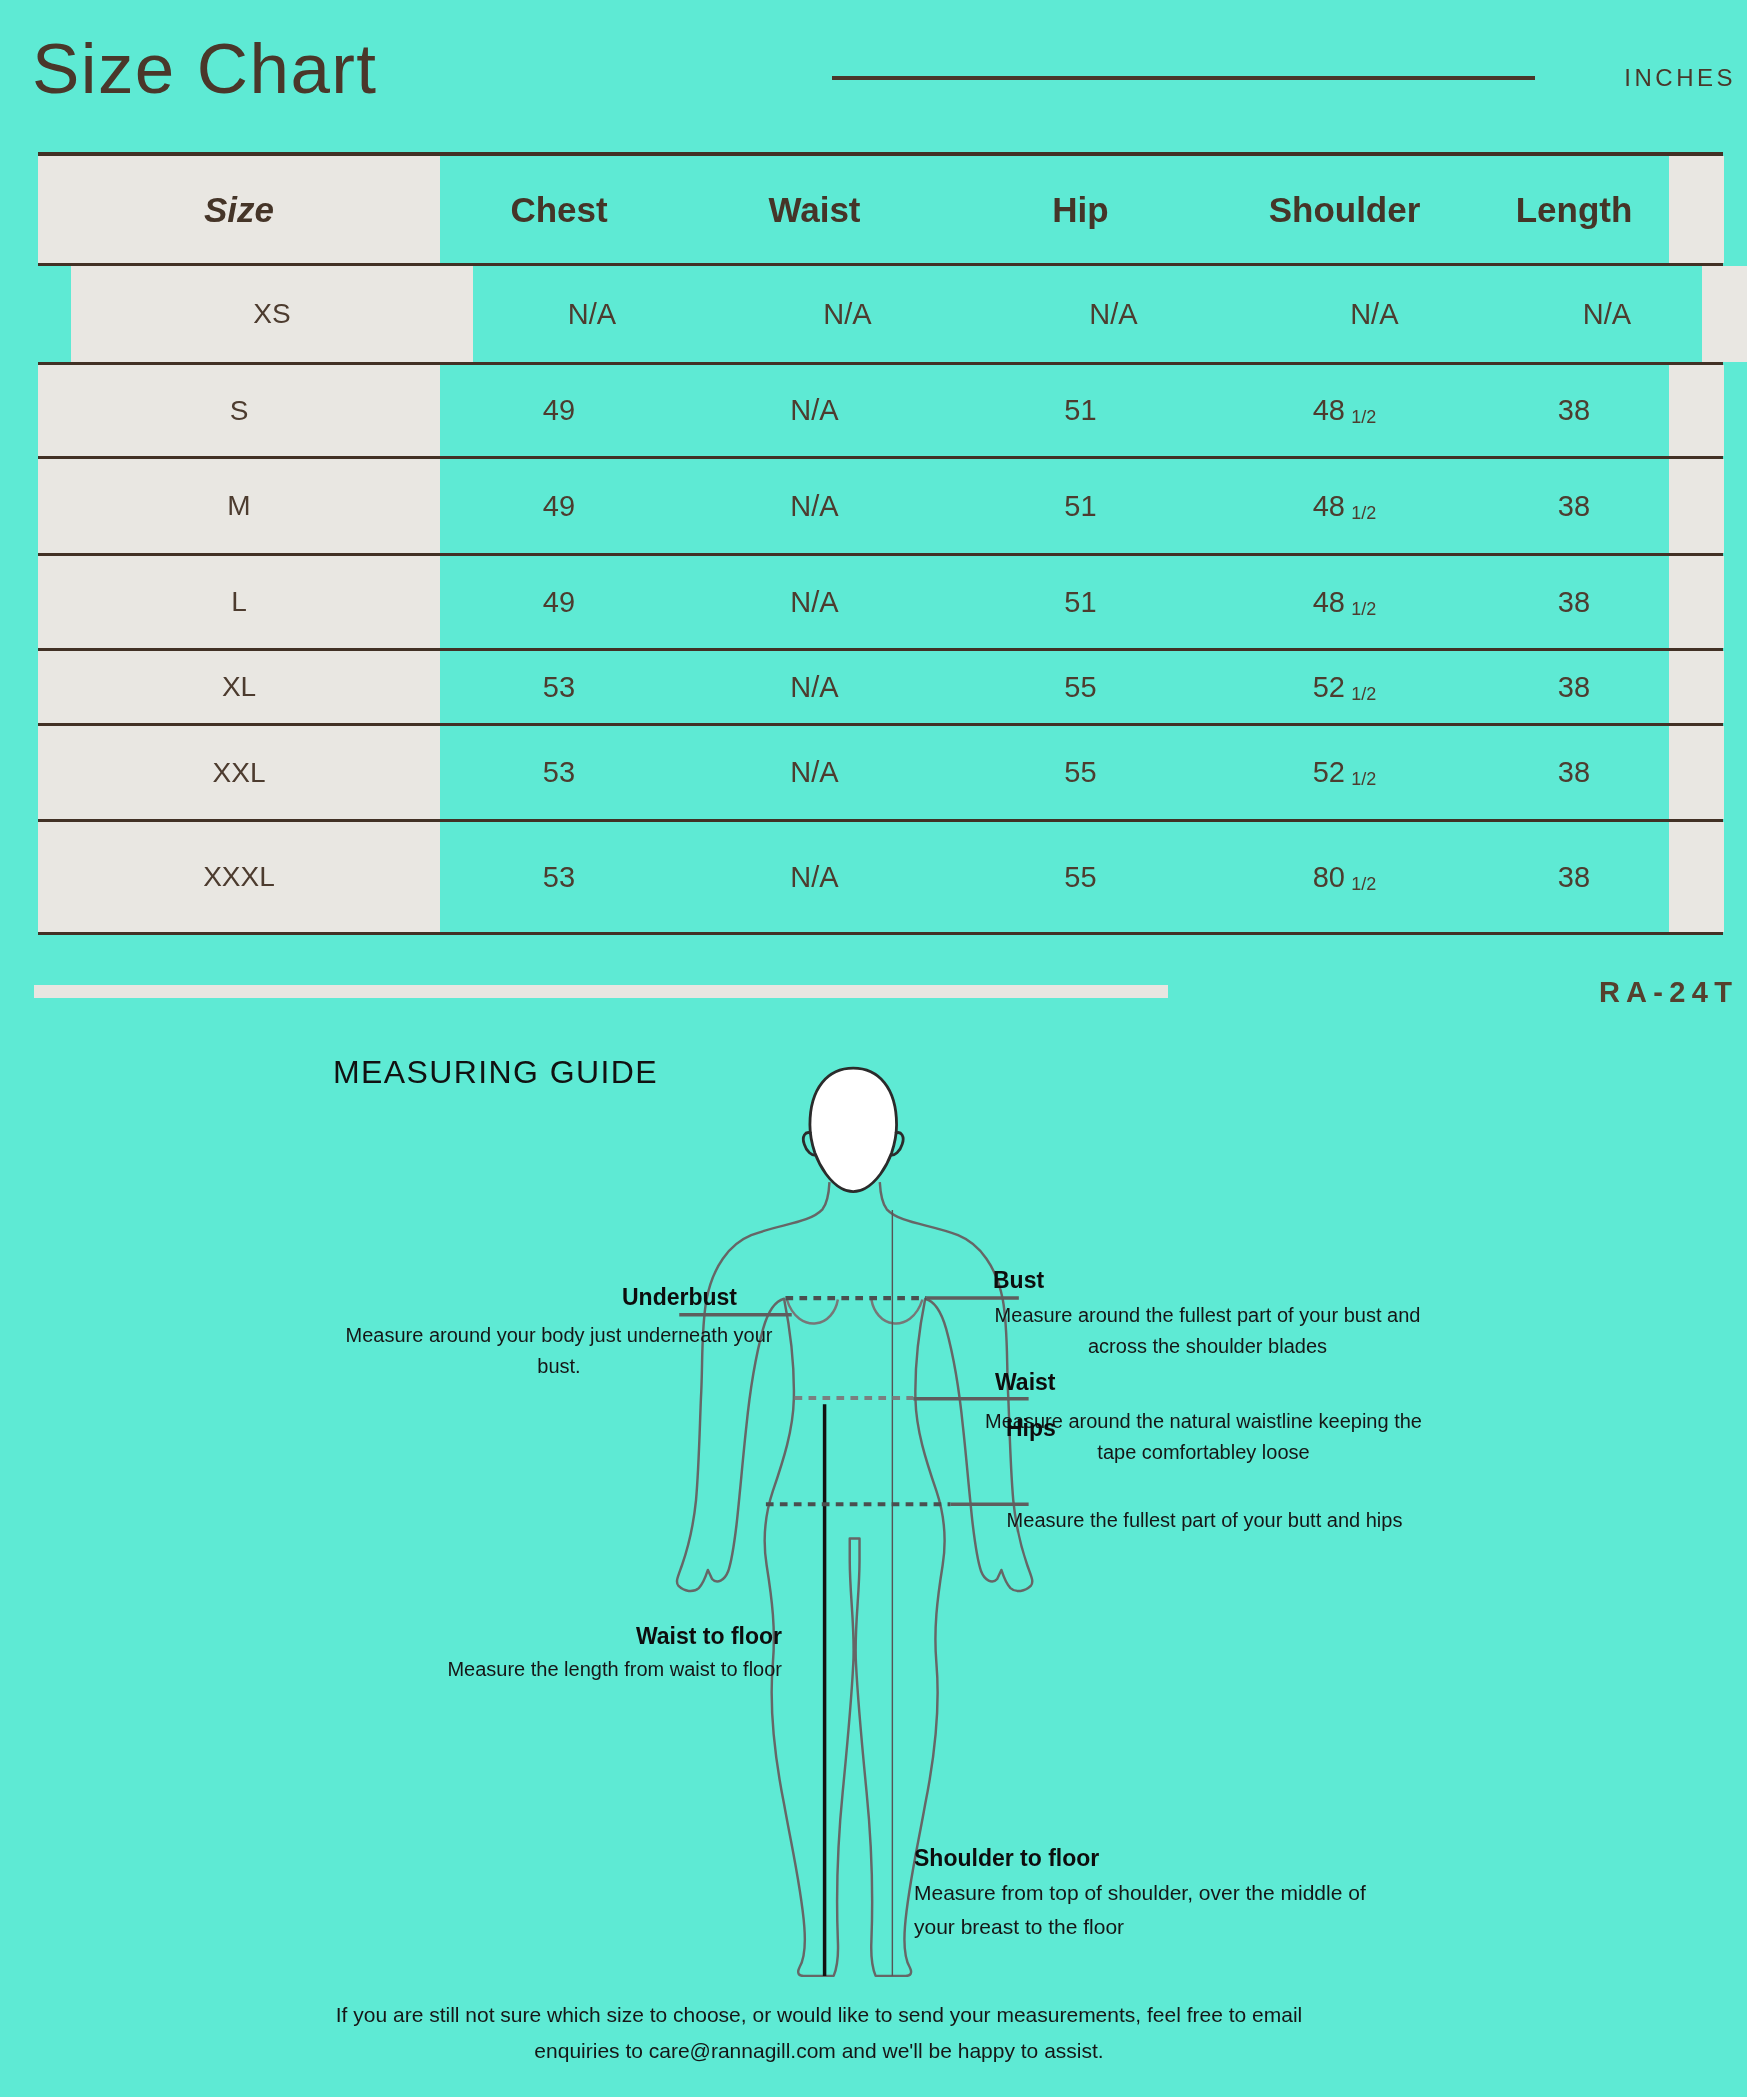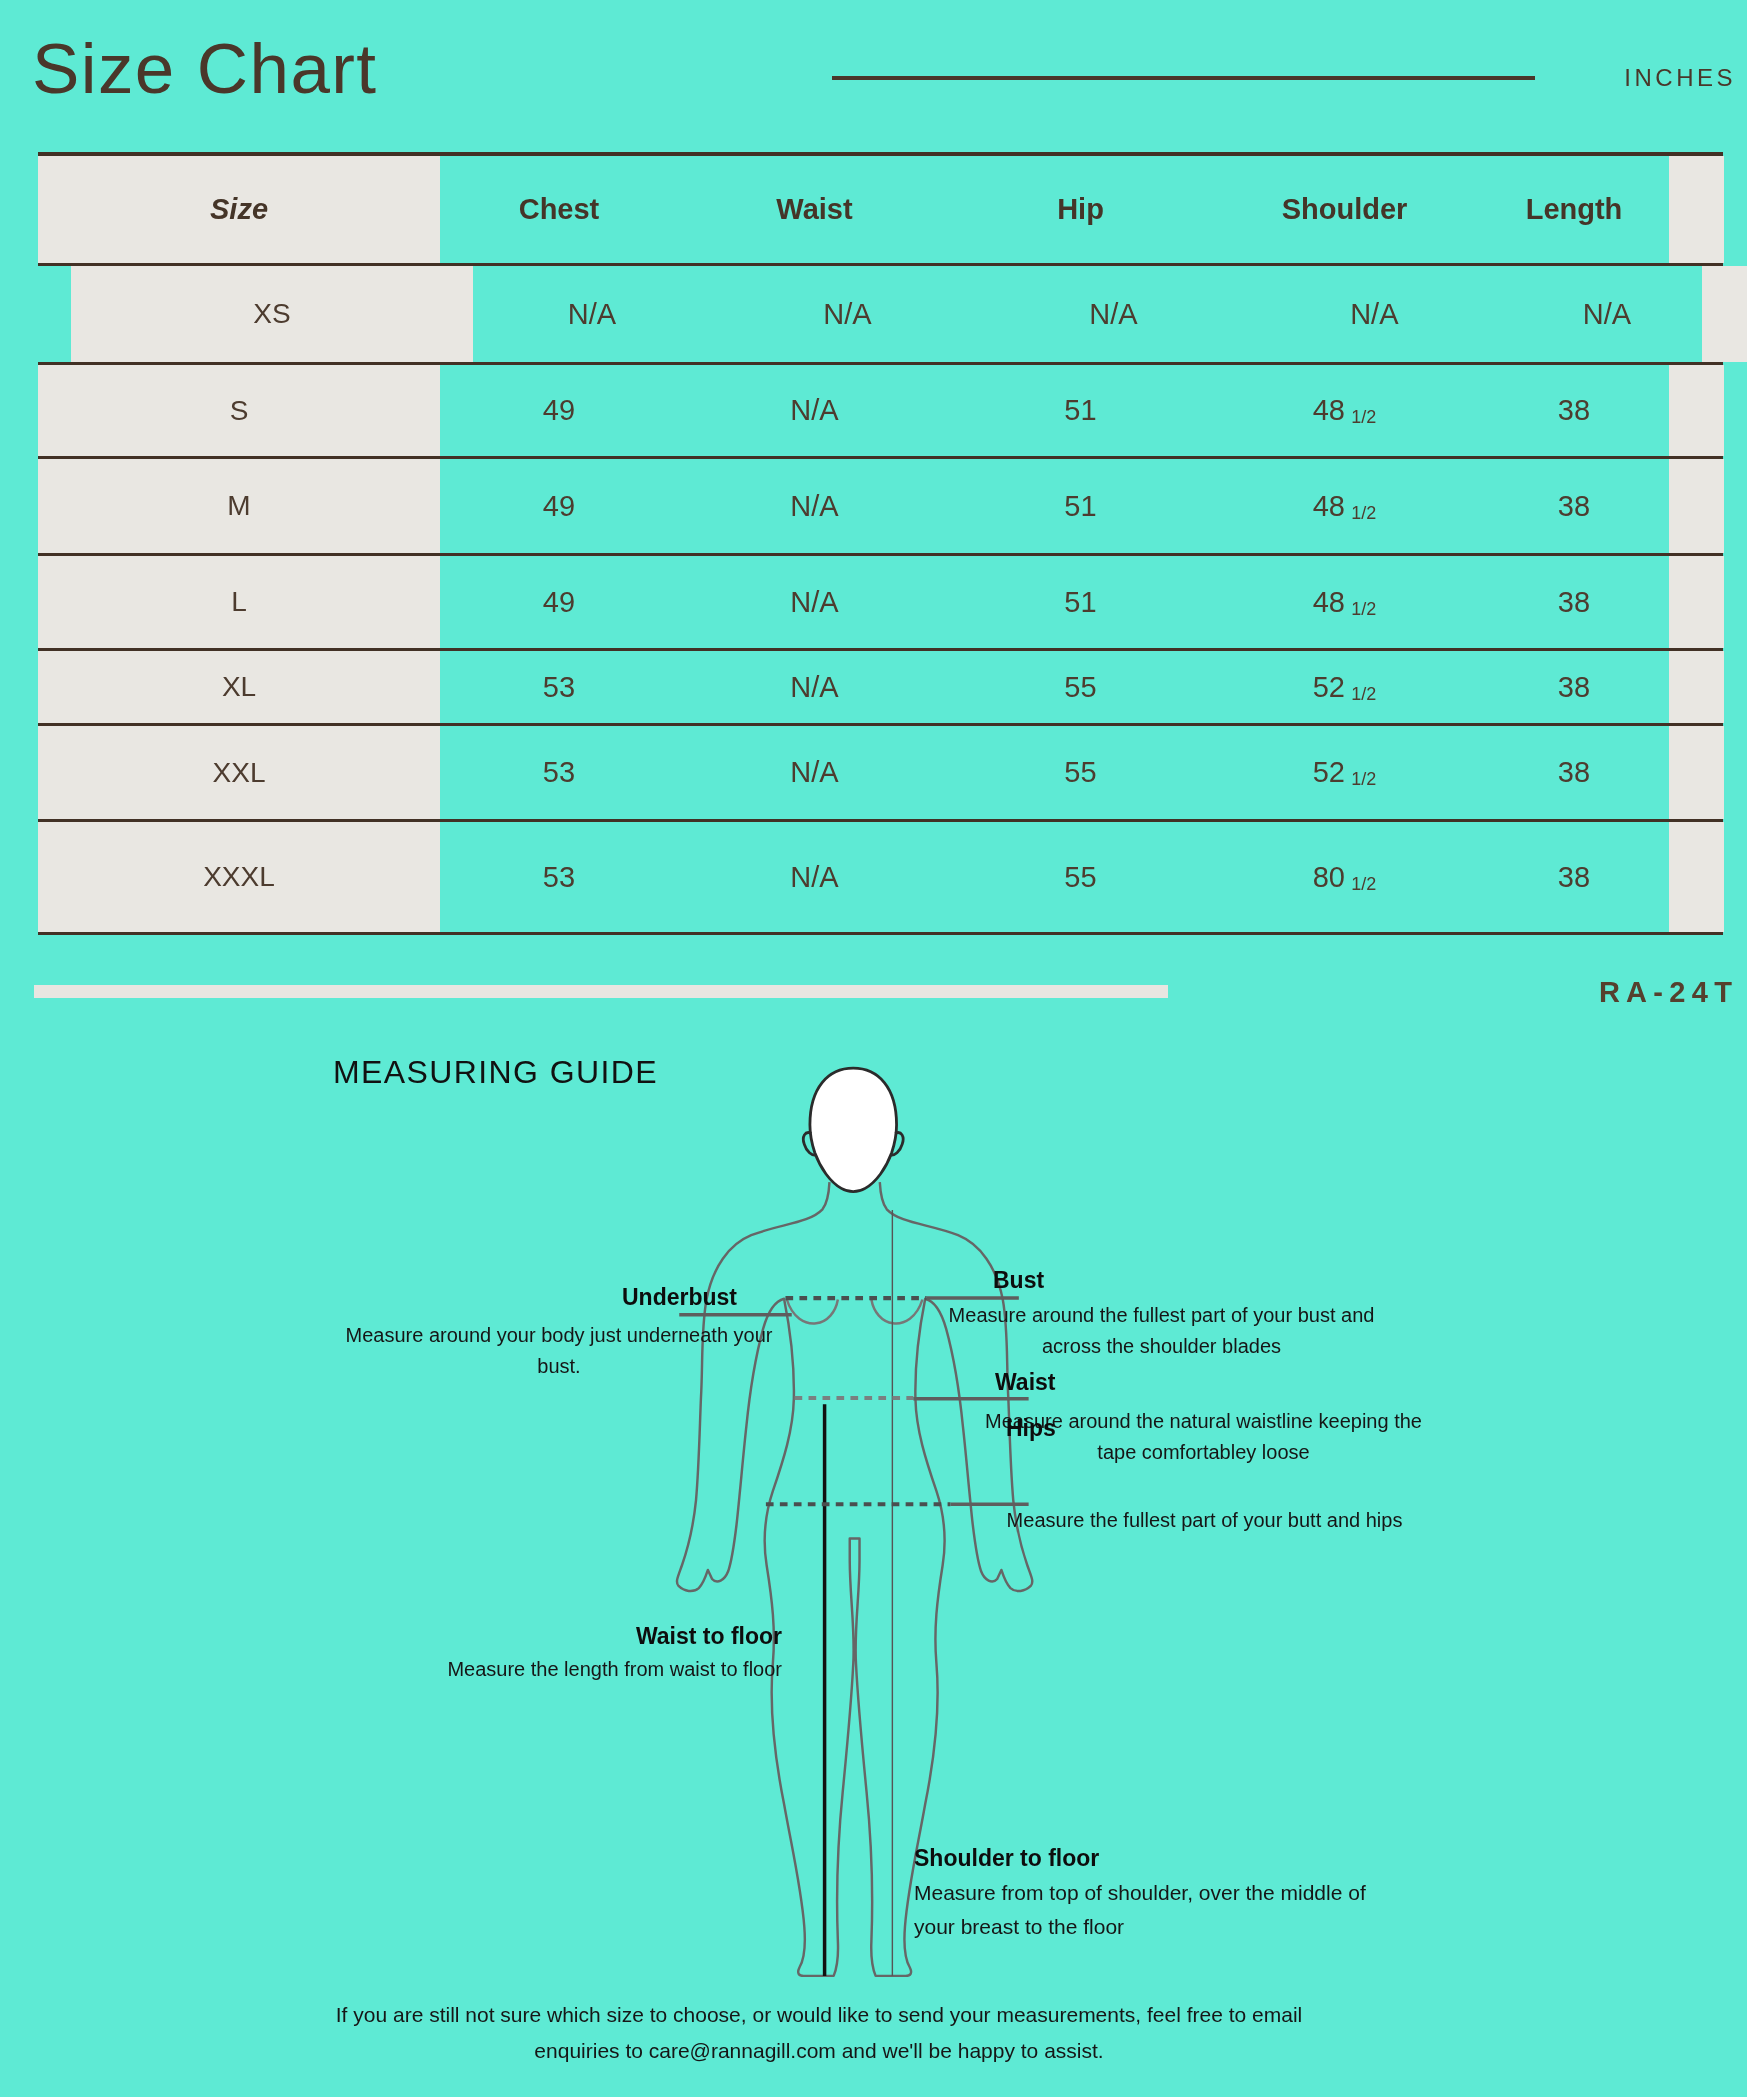--- a/index.html
+++ b/index.html
@@ -14,40 +14,40 @@
 
   
   .sizetable{position:absolute;left:38px;top:152px;width:1685px;border-top:4.2px solid #423125;}
   .trow{display:grid;grid-template-columns:402px 238px 273px 259px 269px 190px 55px;
         box-sizing:border-box;border-bottom:3.5px solid #423125;}
   .r-hdr{height:110px;} .r-xs{height:99px;padding-left:33px;} .r-s{height:94px;} .r-m{height:97px;}
   .r-l{height:95px;} .r-xl{height:75px;} .r-xxl{height:96px;} .r-xxxl{height:113px;}
   .cell{display:flex;align-items:center;justify-content:center;font-size:29px;color:#4d3c2f;}
   .c-size{background:#e9e7e2;}
   .c-strip{background:#e9e7e2;}
-  .hdr{font-weight:bold;font-size:29px;color:#453528;}
+  .hdr{font-weight:bold;font-size:35px;color:#453528;}
   .italic{font-style:italic;}
   .sizelabel{font-size:28px;}
   .frac{font-size:18px;position:relative;top:7px;margin-left:6.3px;}
 
   
   .graybar{position:absolute;left:34px;top:985px;width:1134px;height:12.6px;background:#e8e6e1;}
   .ra-code{position:absolute;right:9.8px;top:976px;font-size:29px;font-weight:bold;
            letter-spacing:6.3px;color:#55402e;}
 
   
   .mg-title{position:absolute;left:333px;top:1054px;font-size:32px;font-weight:500;
             letter-spacing:1.4px;color:#111;}
   .figure-svg{position:absolute;left:594px;top:1042px;width:559px;height:951px;}
   .mg-label{position:absolute;font-size:23px;font-weight:bold;color:#0d0d0d;white-space:nowrap;}
   .mg-desc{position:absolute;font-size:20px;color:#161616;line-height:31px;text-align:center;}
   .lbl-underbust{right:1011px;top:1284px;}
   .desc-underbust{left:332px;top:1320px;width:454px;}
   .lbl-bust{left:993px;top:1267px;}
-  .desc-bust{left:931px;top:1300px;width:461px;}
+  .desc-bust{left:977px;top:1300px;width:461px;}
   .lbl-waist{left:995px;top:1369px;}
   .desc-waist{left:973px;top:1406px;width:461px;}
   .lbl-hips{left:1006px;top:1415px;}
   .desc-hips{left:960px;top:1505px;width:489px;}
   .wtf-block{position:absolute;right:966px;top:1619px;text-align:right;}
   .wtf-block .blab{font-size:23px;font-weight:bold;color:#0d0d0d;line-height:35px;}
   .wtf-block .bdesc{font-size:20px;color:#161616;line-height:31px;white-space:nowrap;}
   .stf-block{position:absolute;left:914px;top:1840px;}
   .stf-block .blab{font-size:23px;font-weight:bold;color:#0d0d0d;line-height:36px;}
   .stf-block .bdesc{font-size:21px;color:#161616;line-height:34px;width:482px;}

